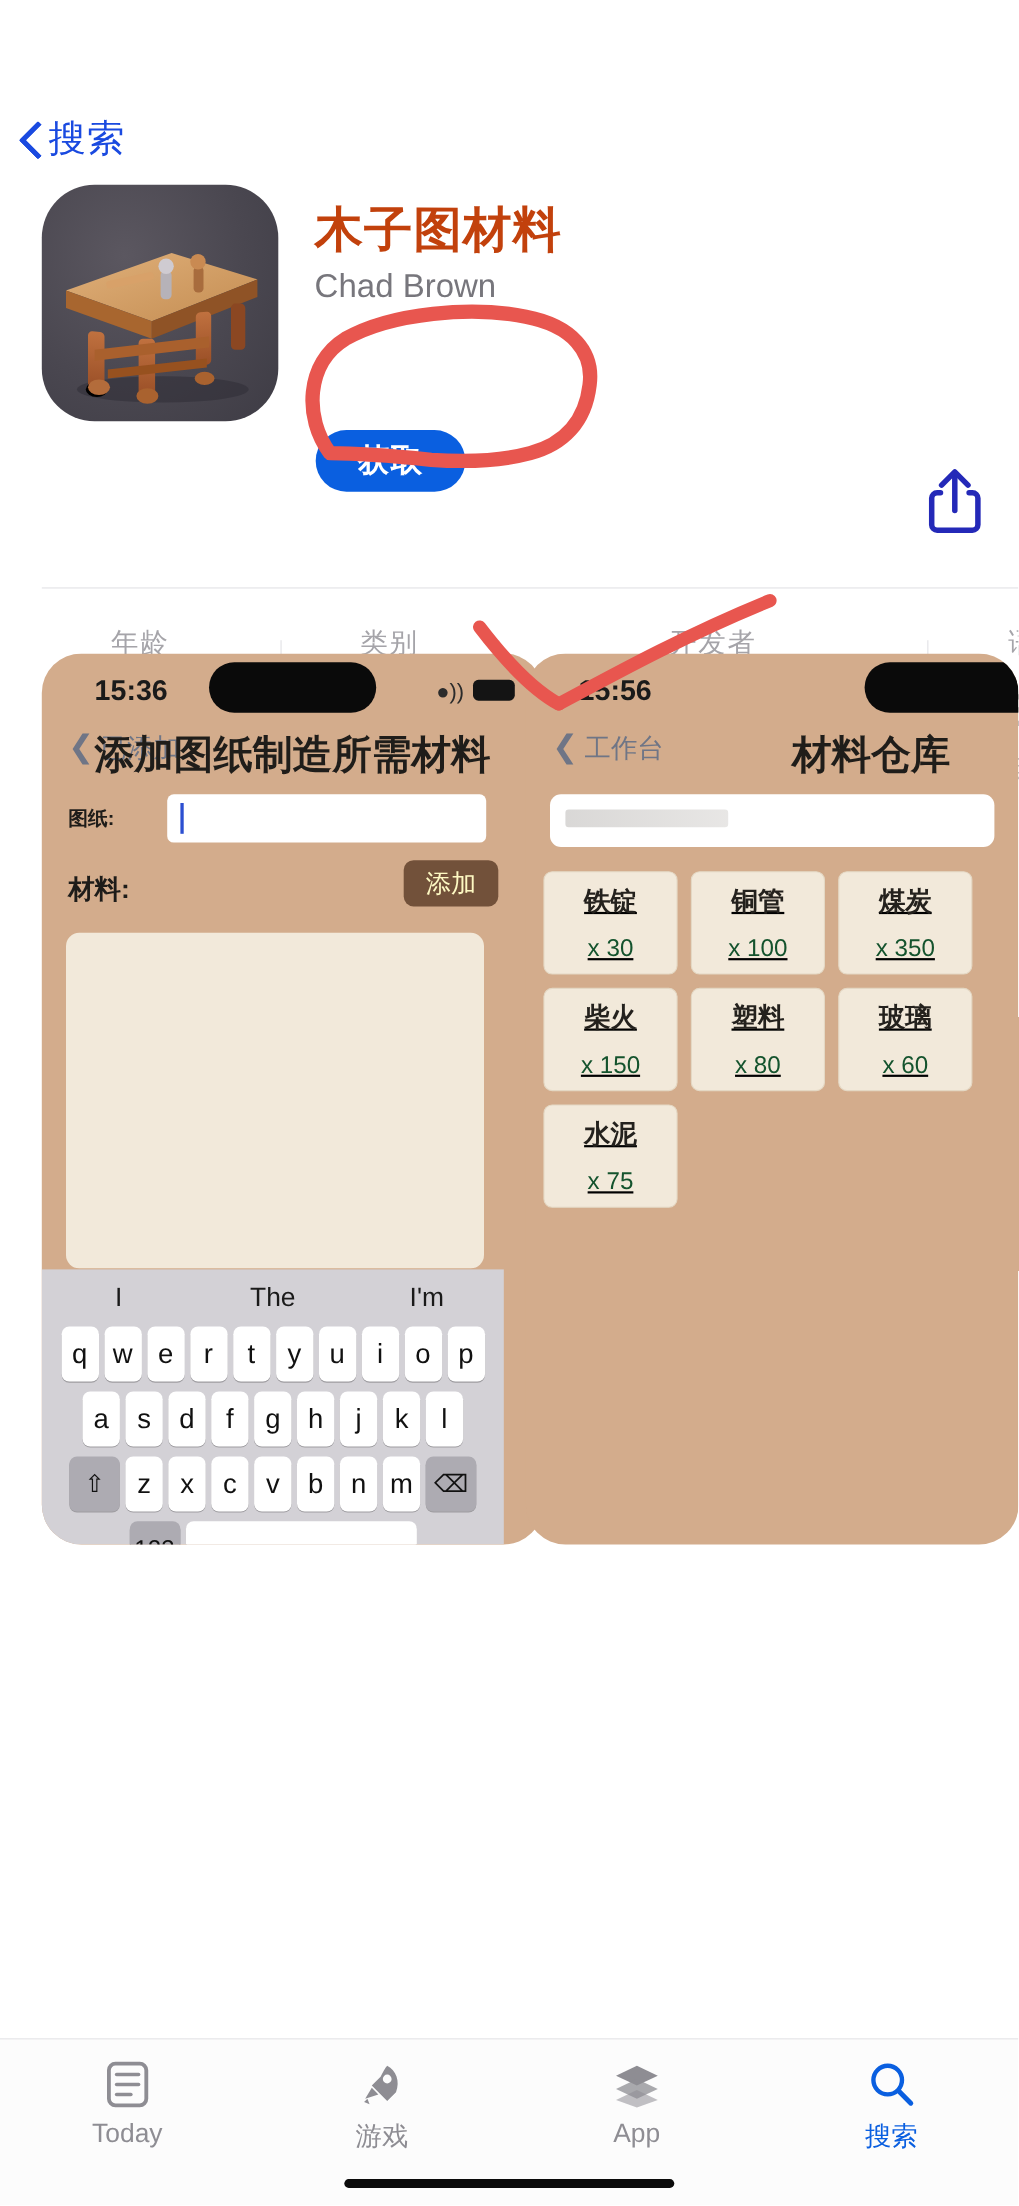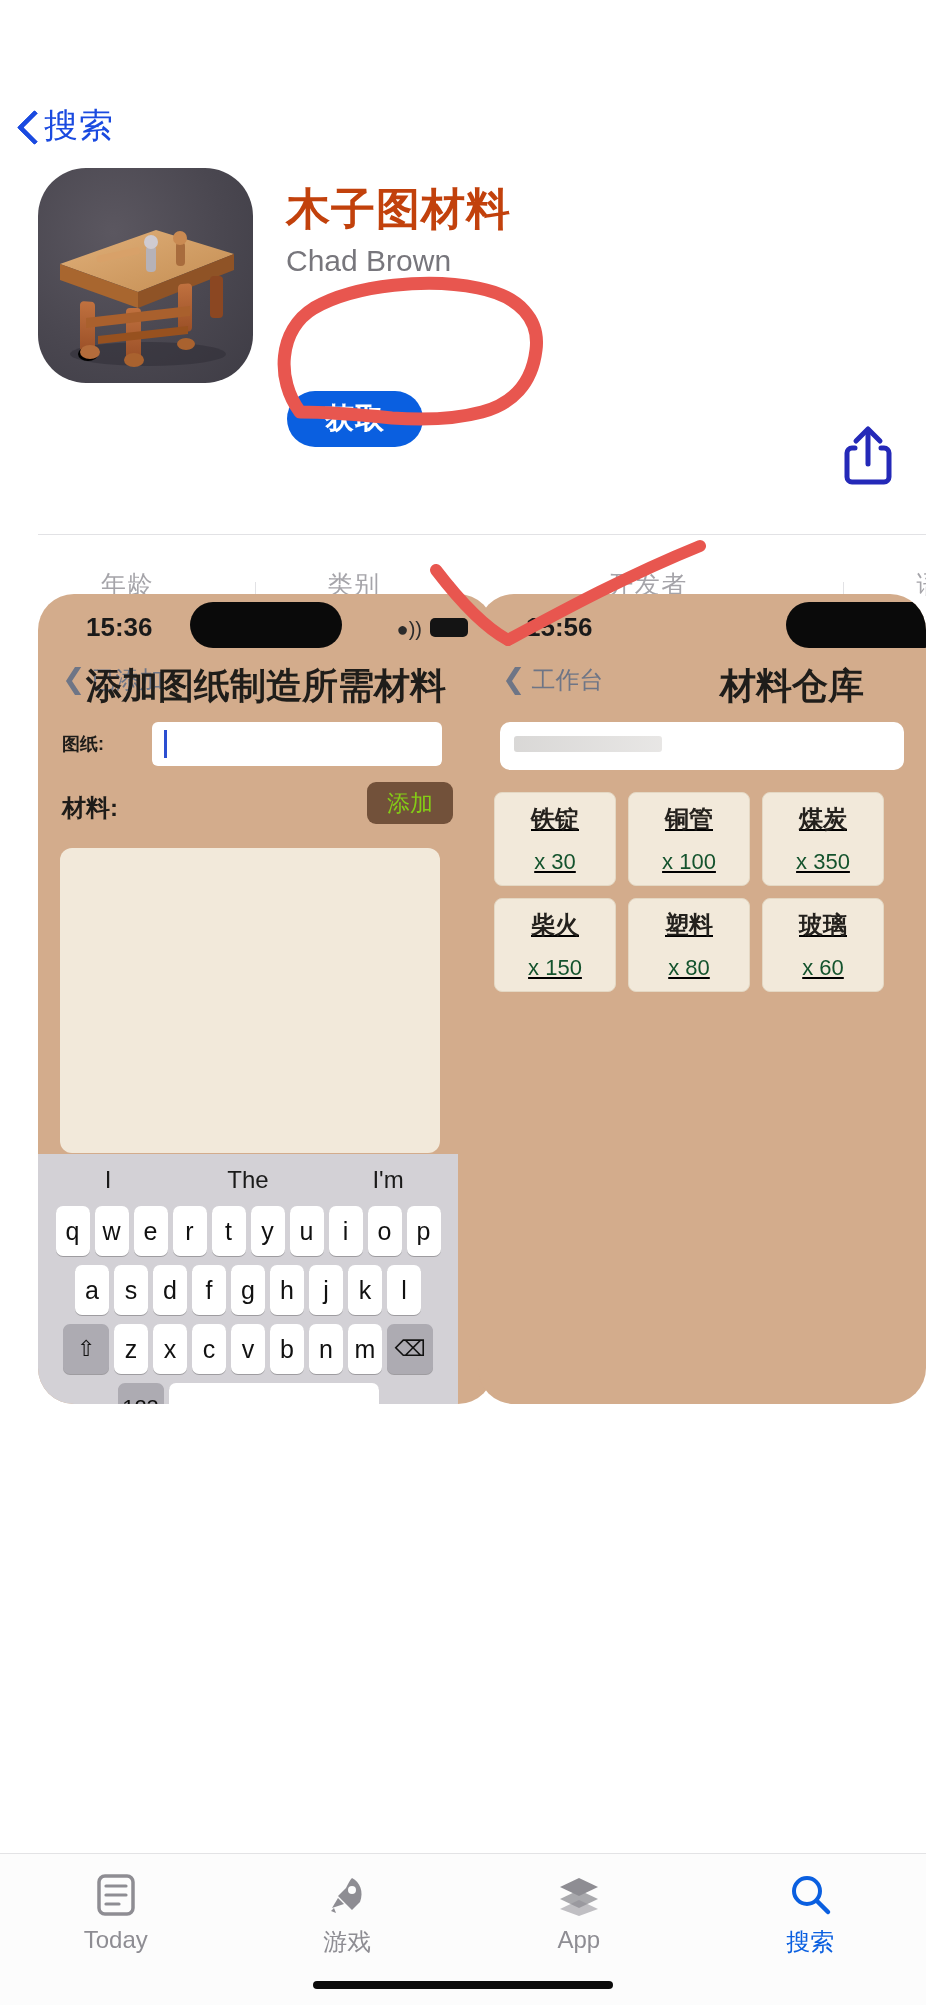--- a/index.html
+++ b/index.html
@@ -80,21 +80,21 @@
   .ph-title { position:absolute; left:0; right:0; top:6px; text-align:center; font-size:36px; font-weight:700; color:#1f1d1a;}
   .phone.right .ph-title { text-align:left; left:242px; }
   .ph-body { position:relative; }
 
   
   .fld-row { position:absolute; left:24px; top:14px; display:flex; align-items:center; }
   .fld-lbl { font-size:18px; font-weight:700; color:#1e1c19; width:90px;}
   .fld-inp { width:290px; height:44px; background:#fff; border-radius:6px; position:relative; }
   .fld-inp .caret { position:absolute; left:12px; top:8px; width:3px; height:28px; background:#2c4fd1;}
   .mat-row { position:absolute; left:24px; top:84px; font-size:24px; font-weight:700; color:#1e1c19;}
-  .add-btn { position:absolute; left:329px; top:74px; width:86px; height:42px; background:#72513a; color:#84cc16;
+  .add-btn { position:absolute; left:329px; top:74px; width:86px; height:42px; background:#72513a; color:#fef9c3;
              border:none; border-radius:9px; font-size:23px; font-family:inherit; cursor:pointer;}
   .mat-box { position:absolute; left:22px; top:140px; width:380px; height:305px; background:#f2e9da; border-radius:12px;}
   
   .kbd { position:absolute; left:0; bottom:0; width:420px; height:250px; background:#d3d1d6; }
   .kbd-sugg { height:52px; display:flex; align-items:center; }
   .kbd-sugg div { flex:1; text-align:center; font-size:24px; color:#1a1a1a; }
   .kbd-rows { padding:0 4px;}
   .krow { display:flex; justify-content:center; gap:5px; margin-bottom:9px;}
   .key { background:#fff; border-radius:7px; width:34px; height:50px; display:flex; align-items:center; justify-content:center;
          font-size:25px; color:#111; box-shadow:0 1px 0 rgba(0,0,0,.25); }
@@ -336,20 +336,24 @@
             <div class="qt">x 150</div>
           </div>
           <div class="card">
             <div class="nm">塑料</div>
             <div class="qt">x 80</div>
           </div>
           <div class="card">
             <div class="nm">玻璃</div>
             <div class="qt">x 60</div>
           </div>
+          <div class="card">
+            <div class="nm">水泥</div>
+            <div class="qt">x 75</div>
+          </div>
         </div>
       </div>
     </div>
   </div>
 
   <svg class="anno" viewBox="0 0 926 2005">
     <path d="M300 412 C276 380 278 330 314 308 C356 284 430 278 478 288
              C520 296 540 320 536 350 C532 384 512 404 482 412
              C452 420 420 420 392 418 C352 414 320 412 300 412 Z" fill="none" stroke="#e8564f" stroke-width="13" stroke-linecap="round" stroke-linejoin="round"></path>
     <path d="M436 570 C462 604 486 628 508 640" fill="none" stroke="#e8564f" stroke-width="12" stroke-linecap="round"></path>

